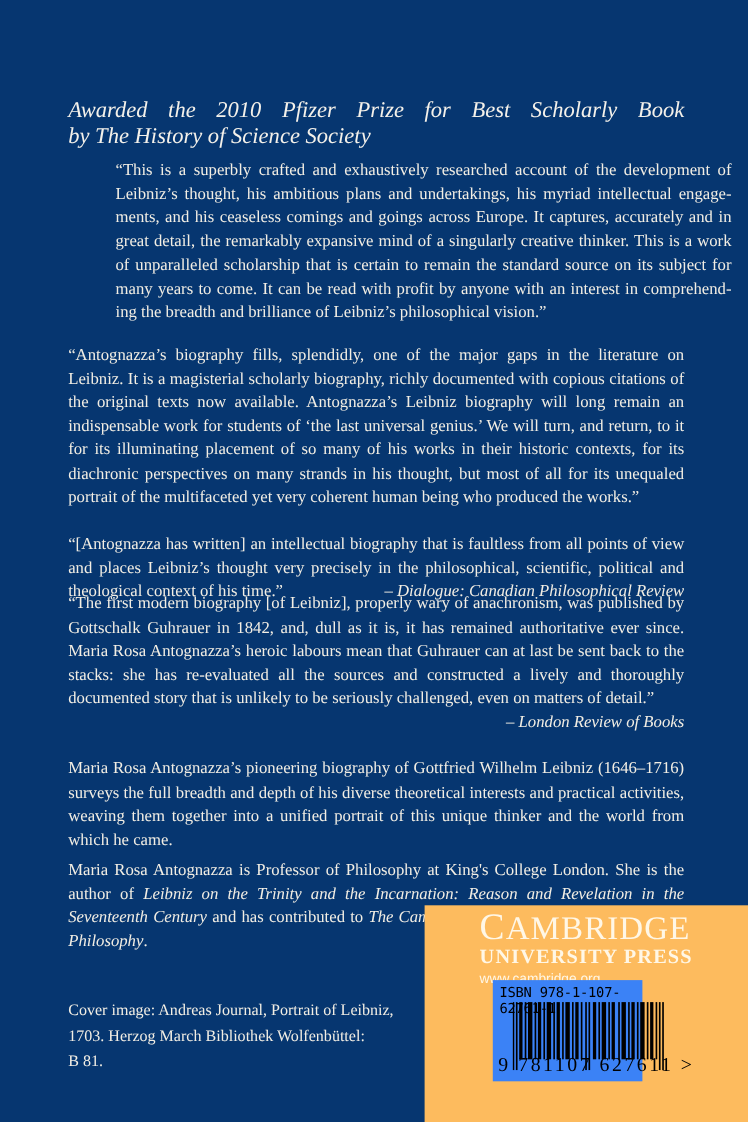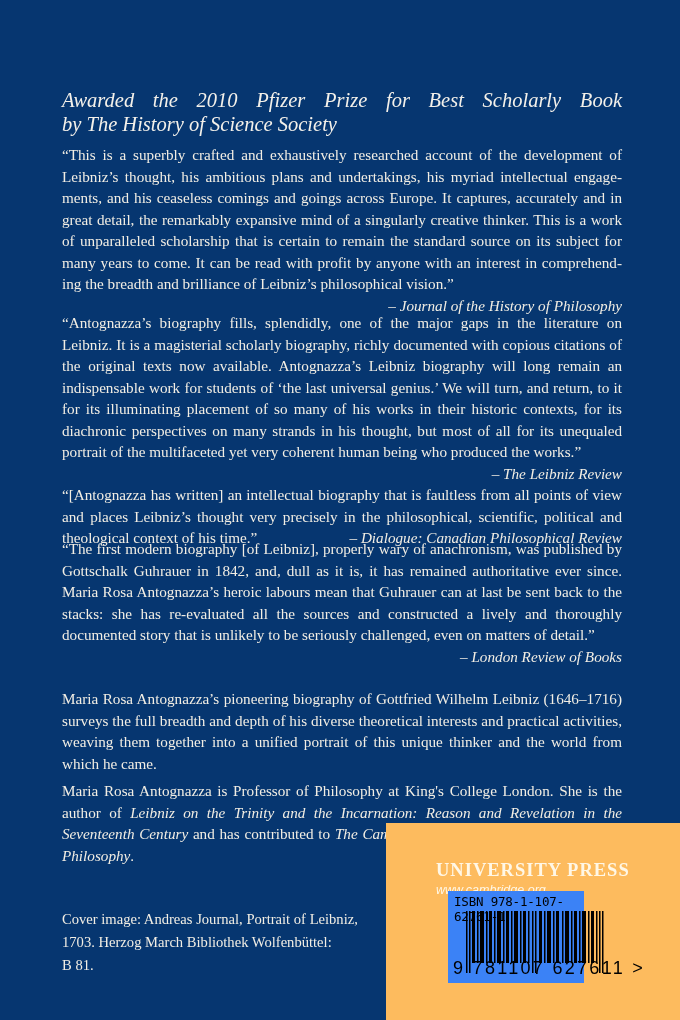--- a/index.html
+++ b/index.html
@@ -19,21 +19,21 @@
     }
     .headline .l1 { display: block; text-align: justify; text-align-last: justify; }
     .block {
       position: absolute; left: 62px; width: 560px;
       font-size: 15.2px; line-height: 21.5px;
       text-align: justify;
     }
     .block p { margin: 0; }
     .attrib { display: block; text-align: right; font-style: italic; }
     .inline-attrib { float: right; font-style: italic; }
-    .q1 { top: 144px; }
+    .q1 { top: 144px; margin-left: 43px; }
     .q2 { top: 312px; }
     .q3 { top: 484px; }
     .q4 { top: 538px; }
     .desc { top: 688px; }
     .bio { top: 780px; }
     .cover {
       position: absolute; left: 62px; top: 908px; width: 300px;
       font-size: 14.6px; line-height: 23px;
     }
     em { font-style: italic; }
@@ -48,54 +48,52 @@
     }
     .cup-name .big { font-size: 34px; }
     .cup-sub {
       position: absolute; left: 50px; top: 37px;
       color: #fff7e6; font-size: 18.5px; letter-spacing: 1px; font-weight: bold;
       line-height: 20px;
       text-align: right;
     }
     .cup-url {
       position: absolute; left: 50px; top: 60px;
-      color: #fff7e6; font-family: "Liberation Sans", sans-serif; font-size: 12.5px; font-style: italic;
+      color: #fff7e6; font-family: "Liberation Sans", sans-serif; font-size: 12.5px;
     }
     .barcode-box {
       position: absolute; left: 62px; top: 68px; width: 136px; height: 92px;
       background: #3b82f6;
     }
     .isbn-text {
       position: absolute; left: 6px; top: 3px;
       font-family: "DejaVu Sans Mono", monospace; font-size: 12.5px; color: #000;
       letter-spacing: -0.2px;
     }
     .bars { position: absolute; left: 18px; top: 20px; }
     .bar-digits {
       position: absolute; left: 5px; top: 67px; width: 162px;
-      font-family: Liberation Sans, sans-serif; font-size: 18px; color: #000;
+      font-family: Liberation Serif, serif; font-size: 18px; color: #000;
       letter-spacing: 2.3px; white-space: nowrap;
     }
   </style>
 </head>
 <body>
 
 <div class="headline">
   <span class="l1">Awarded the 2010 Pfizer Prize for Best Scholarly Book</span>
   <span>by The History of Science Society</span>
 </div>
 
 <div class="block q1">
   <p>“This is a superbly crafted and exhaustively researched account of the development of Leibniz’s thought, his ambitious plans and undertakings, his myriad intellectual engage-ments, and his ceaseless comings and goings across Europe. It captures, accurately and in great detail, the remarkably expansive mind of a singularly creative thinker. This is a work of unparalleled scholarship that is certain to remain the standard source on its subject for many years to come. It can be read with profit by anyone with an interest in comprehend-ing the breadth and brilliance of Leibniz’s philosophical vision.”</p>
-  <span class="attrib">– Journal of the History of Philosophy</span>
 </div>
 
 <div class="block q2">
   <p>“Antognazza’s biography fills, splendidly, one of the major gaps in the literature on Leibniz. It is a magisterial scholarly biography, richly documented with copious citations of the original texts now available. Antognazza’s Leibniz biography will long remain an indispensable work for students of ‘the last universal genius.’ We will turn, and return, to it for its illuminating placement of so many of his works in their historic contexts, for its diachronic perspectives on many strands in his thought, but most of all for its unequaled portrait of the multifaceted yet very coherent human being who produced the works.”</p>
-  <span class="attrib">– The Leibniz Review</span>
 </div>
 
 <div class="block q3">
   <p><span>“[Antognazza has written] an intellectual biography that is faultless from all points of view and places Leibniz’s thought very precisely in the philosophical, scientific, political and theological context of his time.”</span><span class="inline-attrib">– Dialogue: Canadian Philosophical Review</span></p>
 </div>
 
 <div class="block q4">
   <p>“The first modern biography [of Leibniz], properly wary of anachronism, was published by Gottschalk Guhrauer in 1842, and, dull as it is, it has remained authoritative ever since. Maria Rosa Antognazza’s heroic labours mean that Guhrauer can at last be sent back to the stacks: she has re-evaluated all the sources and constructed a lively and thoroughly documented story that is unlikely to be seriously challenged, even on matters of detail.”</p>
   <span class="attrib">– London Review of Books</span>
 </div>
@@ -108,20 +106,21 @@
   <p><span>Maria Rosa Antognazza is Professor of Philosophy at King's College London. She is the author of </span><em>Leibniz on the Trinity and the Incarnation: Reason and Revelation in the Seventeenth Century</em><span> and has contributed to </span><span class="nar-wrap"><em>The Cambridge History of Eighteenth-Century Philosophy</em><span>.</span></span></p>
 </div>
 
 <div class="cover">
   <div>Cover image: Andreas Journal, Portrait of Leibniz,</div>
   <div>1703.  Herzog March Bibliothek Wolfenbüttel:</div>
   <div>B 81.</div>
 </div>
 
 <div class="orange">
+  <div class="cup-name"><span class="big">C</span><span>AMBRIDGE</span></div>
   <div class="cup-sub">UNIVERSITY PRESS</div>
   <div class="cup-url">www.cambridge.org</div>
 
   <div class="barcode-box">
     <div class="isbn-text">ISBN 978-1-107-62761-1</div>
     <svg class="bars" width="140" height="62" viewBox="0 0 140 62">
       <g fill="#000">
         <rect x="0" y="0" width="1.5" height="62"></rect>
           <rect x="3" y="0" width="1.5" height="62"></rect>
         <rect x="6" y="0" width="3" height="52"></rect>

